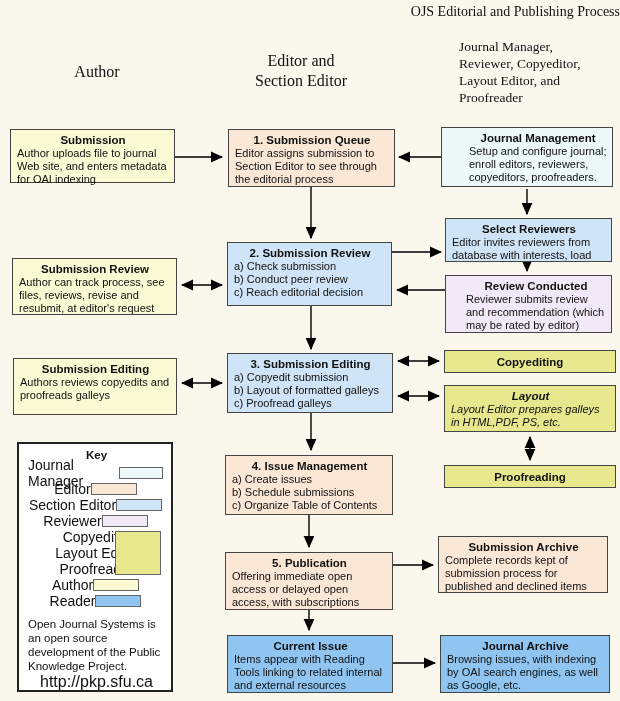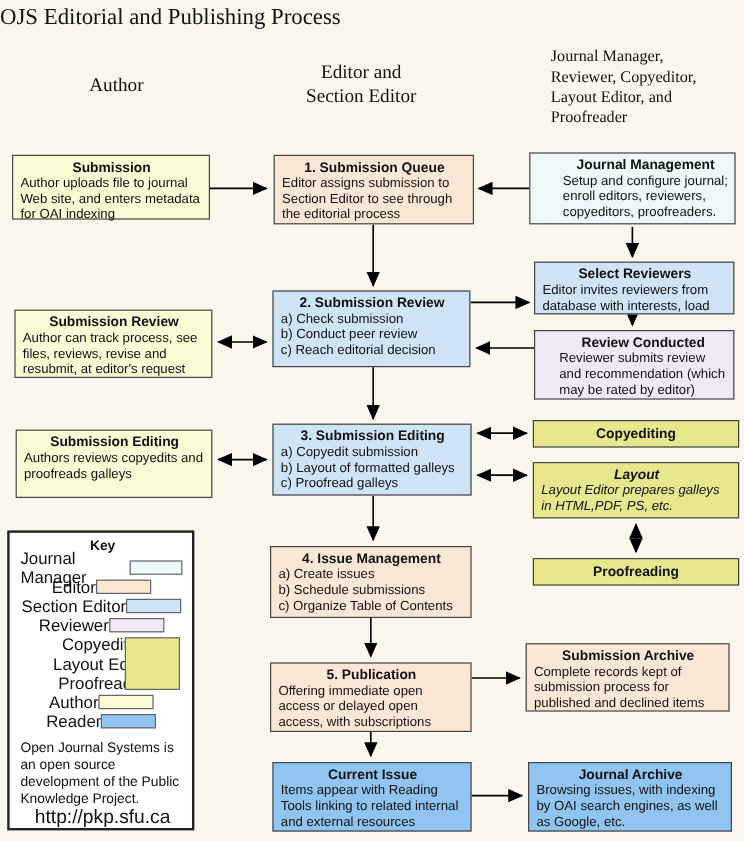--- a/index.html
+++ b/index.html
@@ -3,41 +3,41 @@
 <meta charset="utf-8">
 <style>
   :root{
     --c-background:#faf7ec; --c-author:#fafad4; --c-editor:#fbe7d5;
     --c-journal-manager:#edf9f9; --c-section-editor:#cfe4f6; --c-reviewer:#f2e9f8;
     --c-copy-layout-proof:#e7e78e; --c-reader:#8fc5f0; --c-border:#444; --c-arrow:#000;
   }
   html,body{margin:0;padding:0;}
   #stage{position:relative;width:620px;height:701px;background:var(--c-background);
          font-family:"Liberation Sans",sans-serif;color:#111;overflow:hidden;}
-  .main-title{position:absolute;left:0;top:4px;width:620px;text-align:left;
-         font-family:"Liberation Serif",serif;font-size:19px;white-space:pre-line;}
+  .main-title{position:absolute;left:0;top:4px;width:620px;text-align:right;
+         font-family:"Liberation Serif",serif;font-size:14px;white-space:pre-line;}
   .col-head{position:absolute;font-family:"Liberation Serif",serif;white-space:pre-line;}
   .col-head.author{left:37px;top:63px;width:120px;text-align:center;font-size:16px;}
   .col-head.editor{left:228px;top:51px;width:146px;text-align:center;font-size:16px;line-height:20px;}
   .col-head.others{left:459px;top:38px;width:155px;text-align:left;font-size:13.5px;line-height:17px;}
   .fc-box{position:absolute;border:1px solid var(--c-border);box-sizing:border-box;
           padding:3px 5px 2px 6px;font-size:11px;line-height:13px;}
   .fc-box .bt{font-weight:bold;text-align:center;font-size:11.5px;line-height:14px;}
   .fc-box .bb{white-space:pre-line;}
   .fc-box.center-only{display:flex;align-items:center;justify-content:center;padding:0;}
   .role-author{background:var(--c-author);}
   .role-editor{background:var(--c-editor);}
   .role-journal-manager{background:var(--c-journal-manager);padding-left:27px;}
   .role-section-editor{background:var(--c-section-editor);}
   .role-reviewer{background:var(--c-reviewer);padding-left:20px;}
   .role-copy-layout-proof{background:var(--c-copy-layout-proof);}
   .role-reader{background:var(--c-reader);}
   #arrows{position:absolute;left:0;top:0;pointer-events:none;}
   #arrows line{stroke:var(--c-arrow);stroke-width:1.4;}
-  .key-box{position:absolute;left:6px;top:442px;width:156px;height:250px;background:#fff;
+  .key-box{position:absolute;left:17px;top:442px;width:156px;height:250px;background:#fff;
            border:2px solid #222;box-sizing:border-box;padding:5px 6px 0 9px;}
   .key-title{font-weight:bold;text-align:center;font-size:11.5px;margin-bottom:4px;}
   .key-row{position:relative;display:flex;align-items:center;justify-content:center;
            height:16px;font-size:14px;}
   .swatch{width:46px;height:12px;border:1.5px solid #666;box-sizing:border-box;margin-right:2px;}
   .swatch.tall{position:absolute;right:2px;top:2px;height:44px;z-index:2;}
   .key-note{font-size:11.5px;line-height:14px;margin-top:8px;white-space:pre-line;}
   .key-url{font-size:16px;text-align:center;}
 </style>
 </head>

